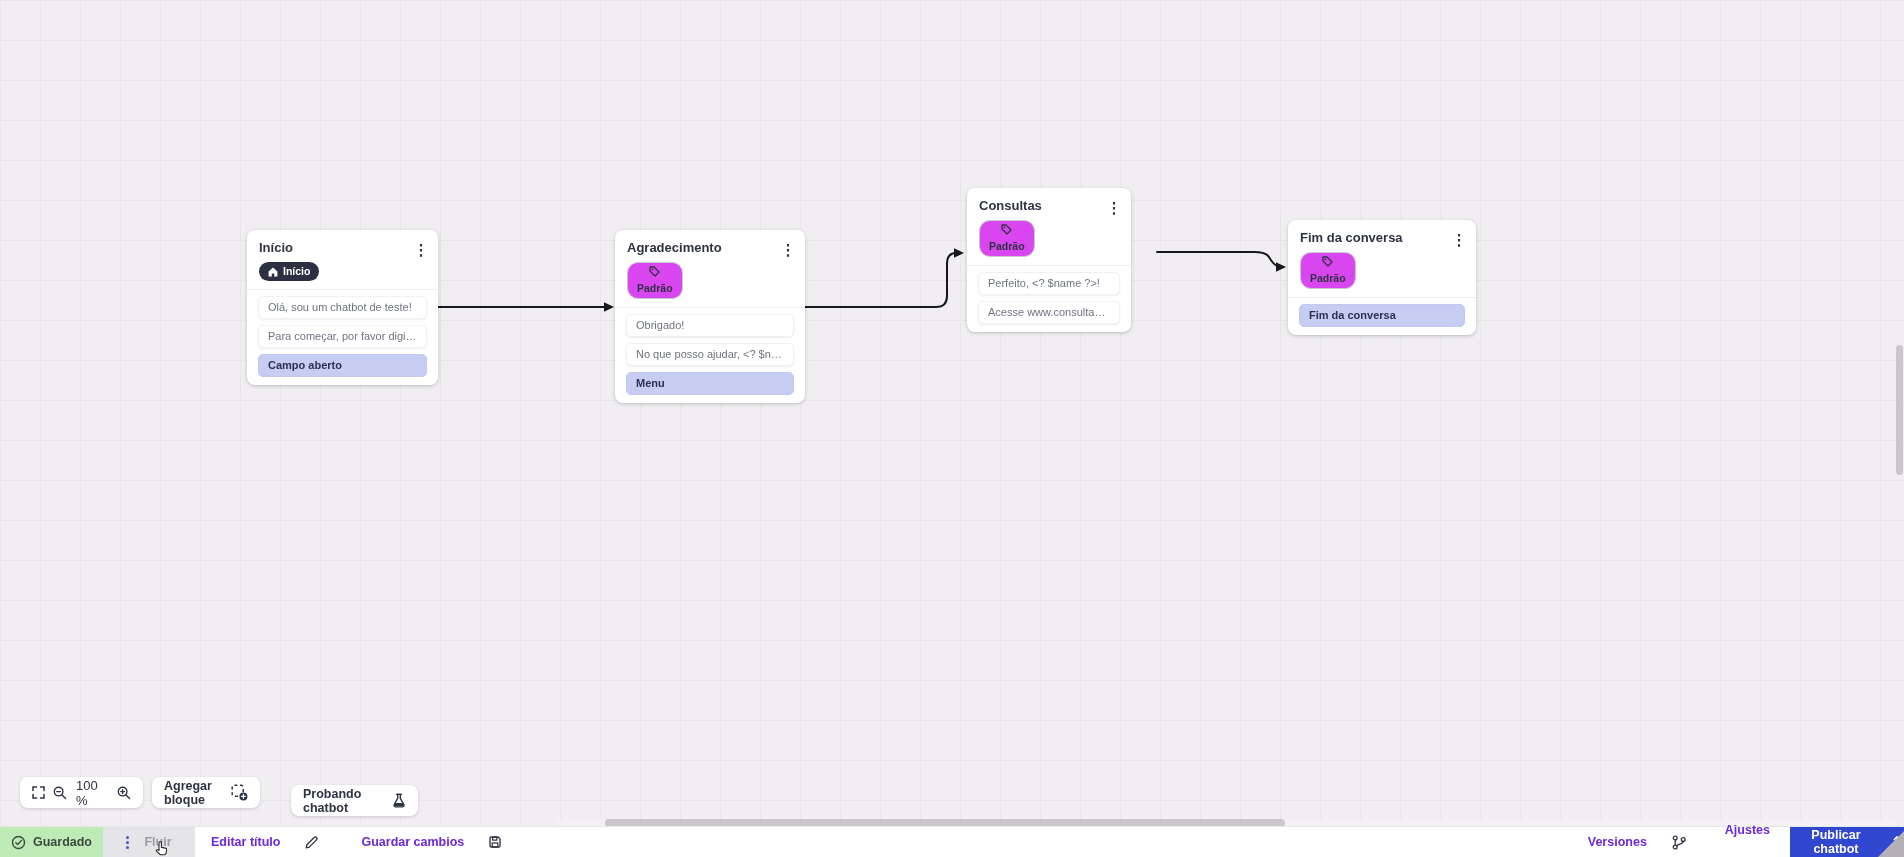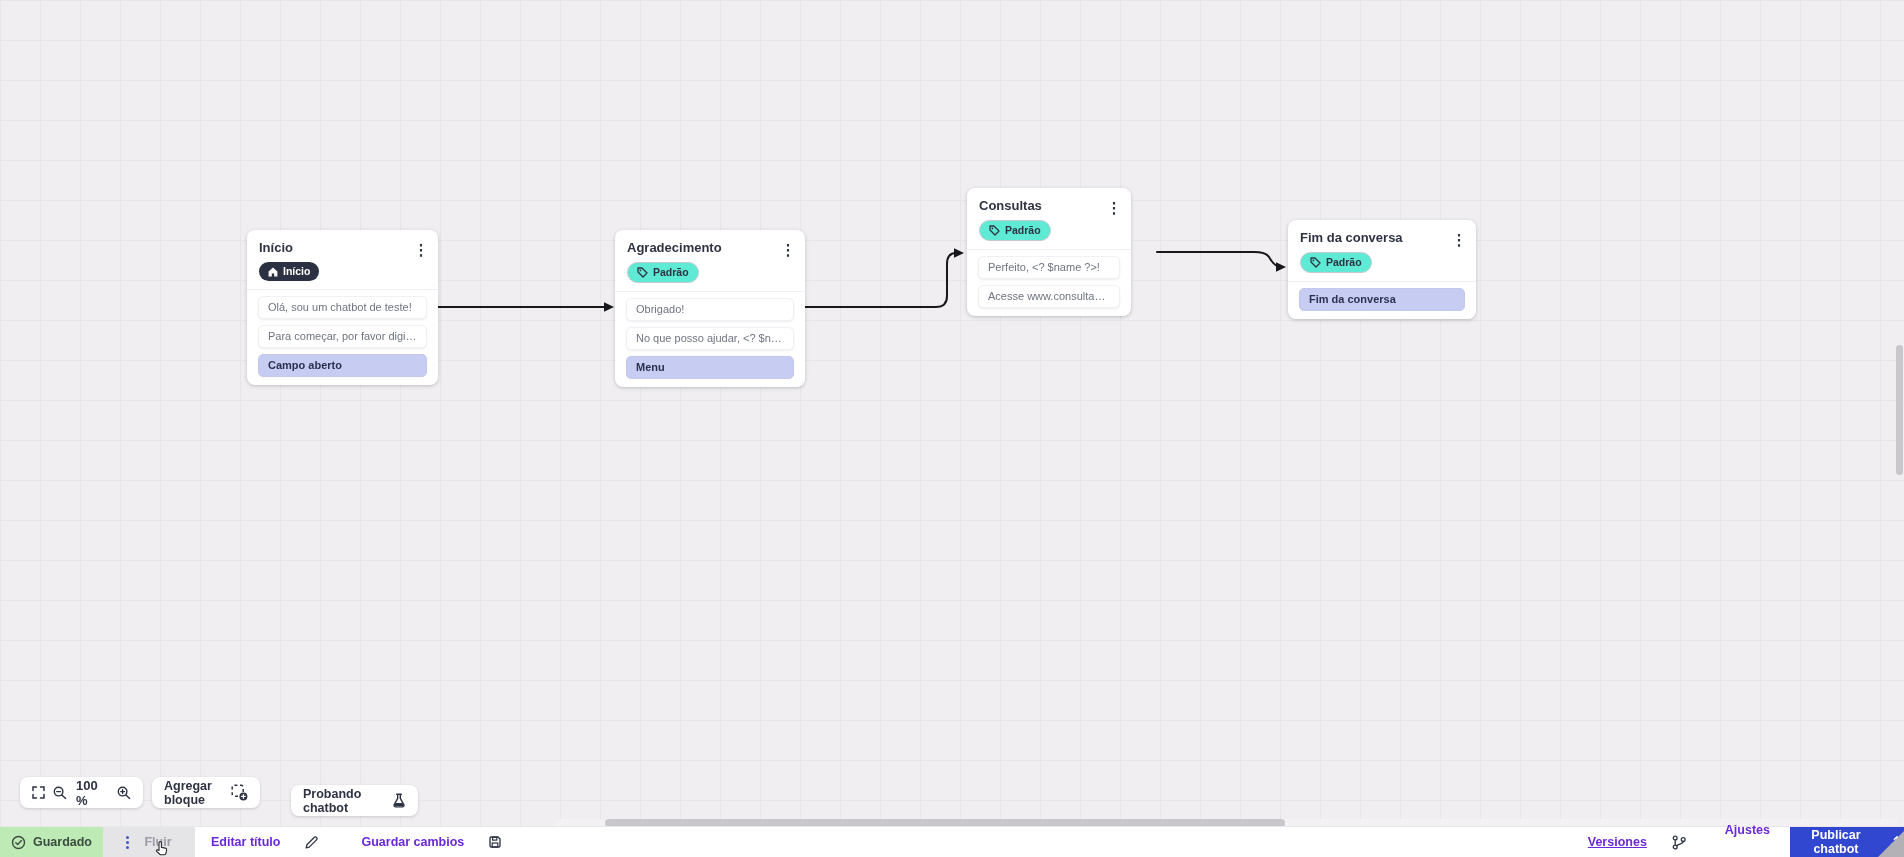--- a/index.html
+++ b/index.html
@@ -34,39 +34,39 @@
   .kebab {
     position:absolute; right:8px; top:10px; width:18px; height:20px;
     font-size:15px; font-weight:700; color:#2e3344; text-align:center; line-height:19px;
     cursor:pointer; letter-spacing:0;
   }
   .badge {
     display:inline-flex; align-items:center; gap:5px;
     padding:3px 9px; border-radius:11px; font-size:10.5px; font-weight:700; line-height:13px;
   }
   .badge.dark { background:#2b3042; color:#fff; }
-  .badge.light { background:#5eead4; color:#2e3344; border:1.2px solid #c6c9cf; }
+  .badge.light { background:#d946ef; color:#2e3344; border:1.2px solid #c6c9cf;flex-direction:column; }
   .rows { border-top:1px solid #efeef2; padding:6px 11px 8px; display:grid; gap:6px; }
   .row {
     background:#fff; border:1px solid #f1f0f4; border-radius:5px;
     box-shadow:0 1px 2px rgba(25,28,40,.08);
     padding:4px 9px; font-size:11px; line-height:13px; color:#6f7480;
     white-space:nowrap; overflow:hidden; text-overflow:ellipsis; cursor:pointer;
   }
   .row.hl { background:#c7ccf3; border-color:#c2c8f0; color:#2c3150; font-weight:700; box-shadow:none; }
 
   
   .pill {
     position:absolute; top:777px; height:31px; background:#fff; border-radius:8px;
     box-shadow:0 1px 3px rgba(20,24,40,.18);
     display:flex; align-items:center; font-size:12.5px; font-weight:600; color:#2e3344;
     padding:0 12px; gap:8px; cursor:pointer;
   }
   .pill .icon { display:flex; align-items:center; }
-  .zoom-val { font-size:13px; font-weight:700; padding:16px 1px; }
+  .zoom-val { font-size:13px; font-weight:400; padding:16px 1px; }
 
   
   .hscroll-track { position:absolute; left:556px; right:6px; top:819px; height:8px; border-radius:4px; background:#f3f1f4; }
   .hscroll-thumb { position:absolute; left:605px; top:819px; width:680px; height:8px; border-radius:4px; background:#c9c7cc; }
   .vscroll-thumb { position:absolute; right:1px; top:345px; width:7px; height:130px; border-radius:4px; background:#c9c7cc; }
 
   
   .statusbar {
     position:absolute; left:0; right:0; bottom:0; height:31px; background:#fff;
     border-top:1px solid #e9e7ea; display:flex; align-items:stretch; font-size:12.5px; font-weight:600;
@@ -78,21 +78,21 @@
   .sb-tab {
     width:92px; background:#e5e4e7; color:#9b9ba3;
     display:flex; align-items:center; justify-content:center; gap:15px; cursor:pointer;
   }
   .dots { display:flex; flex-direction:column; gap:2px; }
   .dots i { width:3px; height:3px; border-radius:50%; background:#4556cc; }
   .sb-item { display:flex; align-items:center; gap:24px; color:#6d28d9; cursor:pointer;justify-content:center; }
   .sb-item.ml14 { margin-left:16px; }
   .sb-item.ml40 { margin-left:42px; }
   .sb-spacer { flex:1; }
-  .sb-item.mr { margin-right:38px;text-decoration:underline; }
+  .sb-item.mr { margin-right:38px; }
   .publish-btn {
     width:114px; background:#3247d0; color:#fff; border:none;
     display:flex; align-items:center; justify-content:center; gap:8px;
     font-size:12.5px; font-weight:700; font-family:inherit; cursor:pointer;
   }
 
   .corner-fold {
     position:absolute; right:0; bottom:0; width:0; height:0; z-index:5;
     border-bottom:26px solid #b3b1b6; border-left:26px solid transparent;
   }

